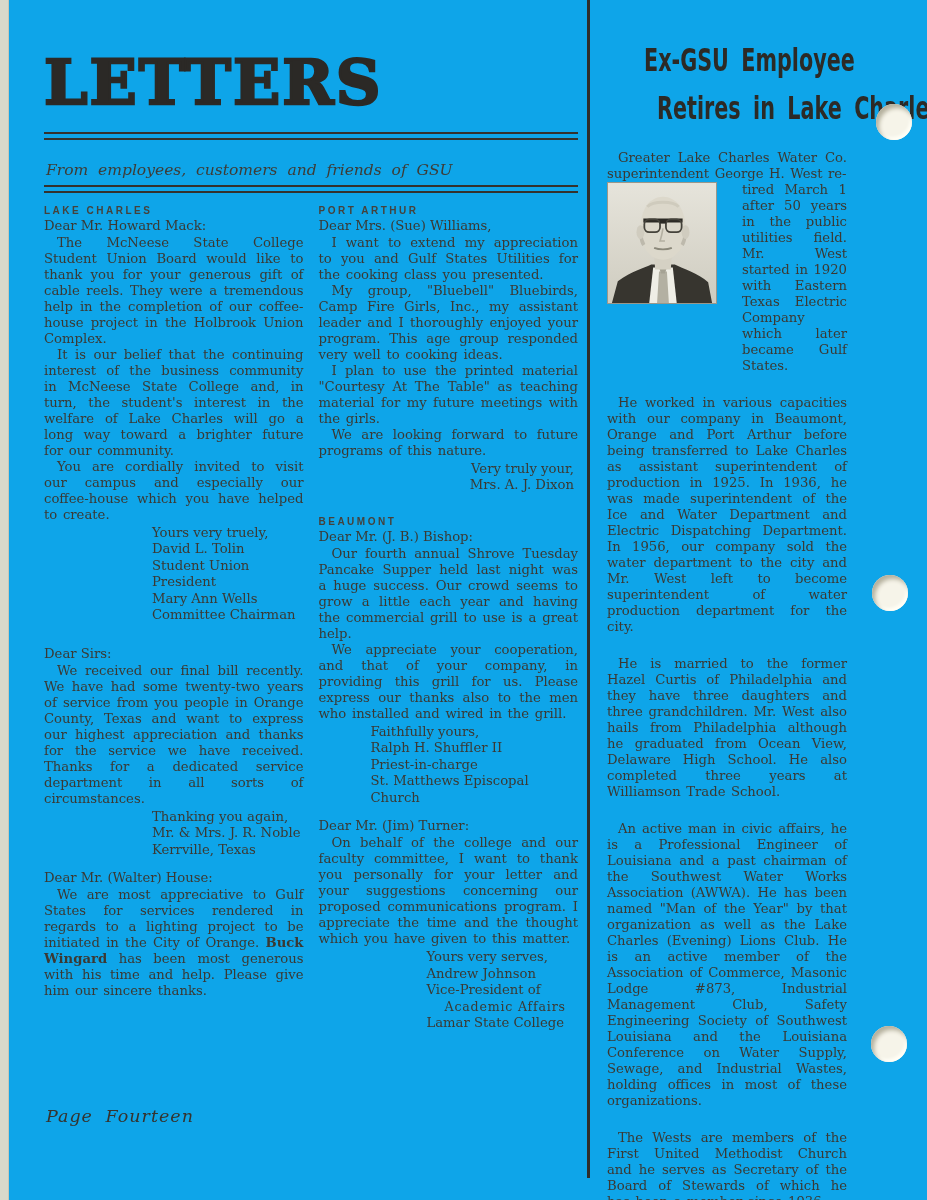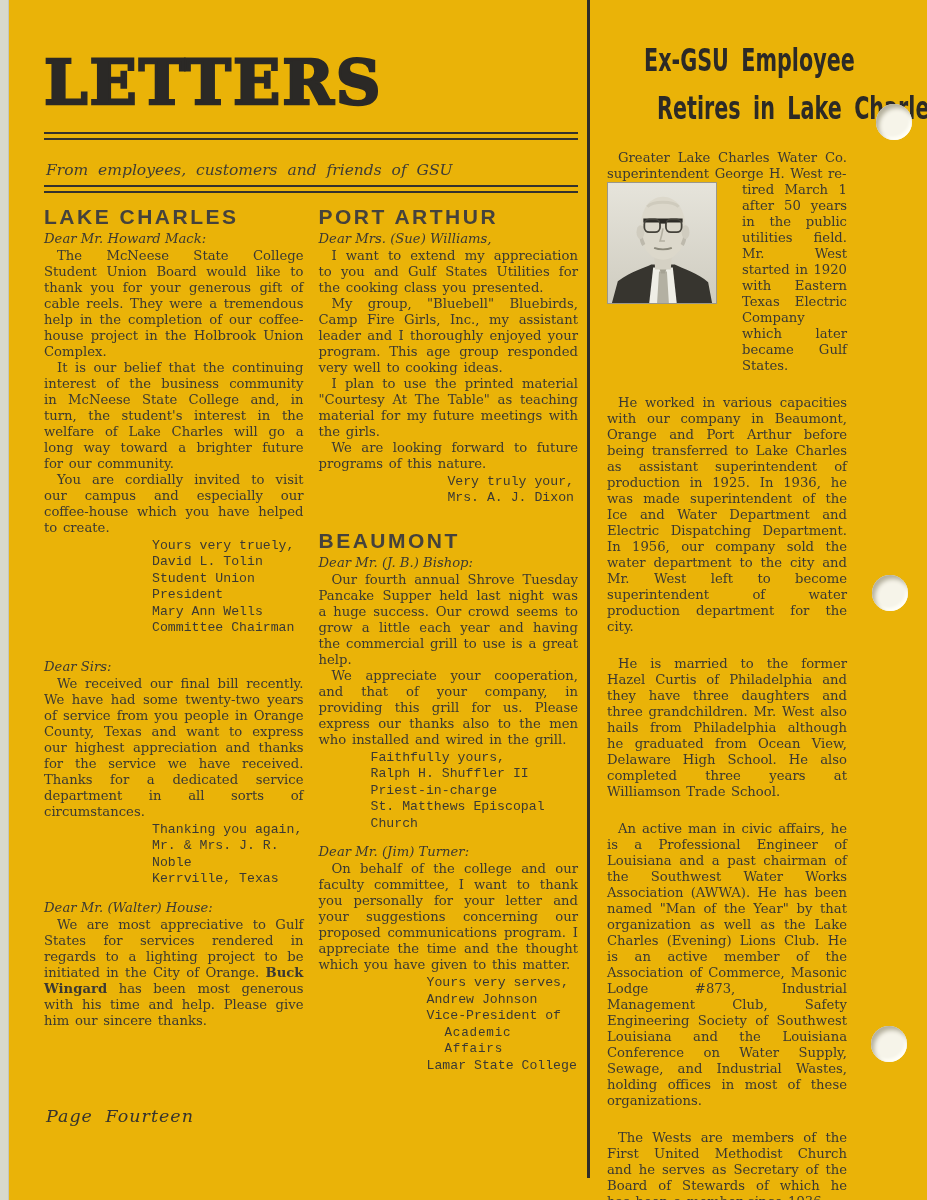--- a/index.html
+++ b/index.html
@@ -4,21 +4,21 @@
 <style>
   html,body{margin:0;padding:0;}
   body{
     width:927px;height:1200px;
     font-family:"DejaVu Serif",serif;
     background:#e8e8e0;
     overflow:hidden;
   }
   .page{
     position:relative;width:927px;height:1200px;
-    background:#eab308;
+    background:#0ea5e9;
     color:#3b3933;
     overflow:hidden;
   }
   .scan-edge{
     position:absolute;left:0;top:0;width:8px;height:100%;
     background:#d8d9cb;border-right:1px solid #c6c7b7;
   }
   .column-divider{
     position:absolute;left:587px;top:0;width:2.5px;height:1178px;
     background:#2f2d29;
@@ -36,30 +36,30 @@
   }
   .double-rule{height:4px;border-top:2px solid #34322d;border-bottom:2px solid #34322d;}
   .tagline{
     font-style:italic;font-size:15.5px;line-height:1.0;
     padding:23px 2px 6px 2px;word-spacing:5px;color:#3e3c36;
   }
   .columns{display:flex;gap:15px;margin-top:12px;}
   .col{flex:1;min-width:0;}
   .letter-heading{
     font-family:"Liberation Sans",sans-serif;font-weight:bold;
-    font-size:21px;letter-spacing:2.5px;color:#45423c;
+    font-size:10px;letter-spacing:2.5px;color:#45423c;
     margin:0 0 2px 0;
   }
-  .salutation{font-size:13.2px;line-height:16px;margin:0 0 1px 0;font-style:italic;}
+  .salutation{font-size:13.2px;line-height:16px;margin:0 0 1px 0;}
   .body-p{
     font-size:13.2px;line-height:16px;margin:0;
     text-align:justify;text-indent:13px;word-spacing:1.5px;
   }
   .sig{margin:2px 0 0 0;}
-  .sig div{font-size:13.2px;line-height:16.5px;font-family:Liberation Mono, monospace;}
+  .sig div{font-size:13.2px;line-height:16.5px;}
   .sig-indent-a{margin-left:108px;}
   .sig-indent-b{margin-left:93px;}
   .sig-indent-c{margin-left:52px;}
   .sig-right{text-align:right;padding-right:4px;}
   .sig .bold-line{font-weight:bold;letter-spacing:0.5px;}
   .sig .extra-indent{margin-left:18px;letter-spacing:0.8px;font-size:12.6px;}
   .letter-gap{margin-top:22px;}
   .sub-letter{margin-top:12px;}
   .inline-bold{font-weight:bold;}
   .page-number{

